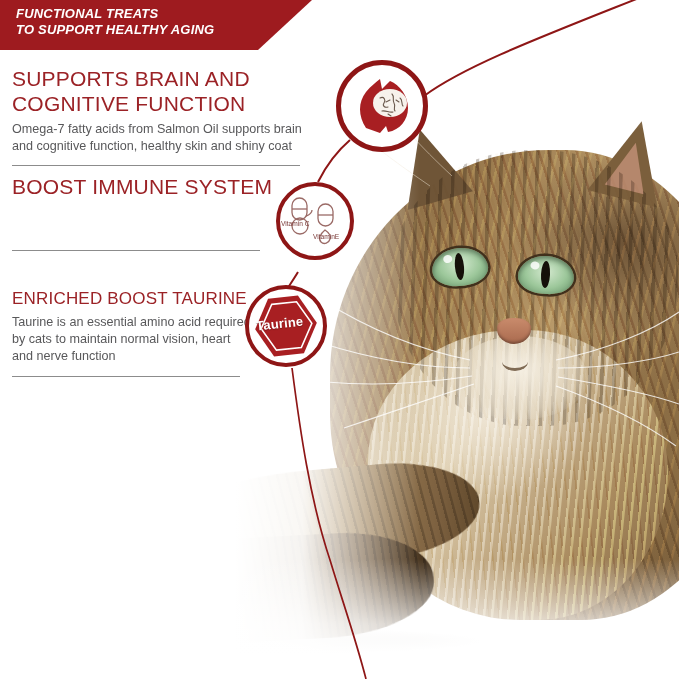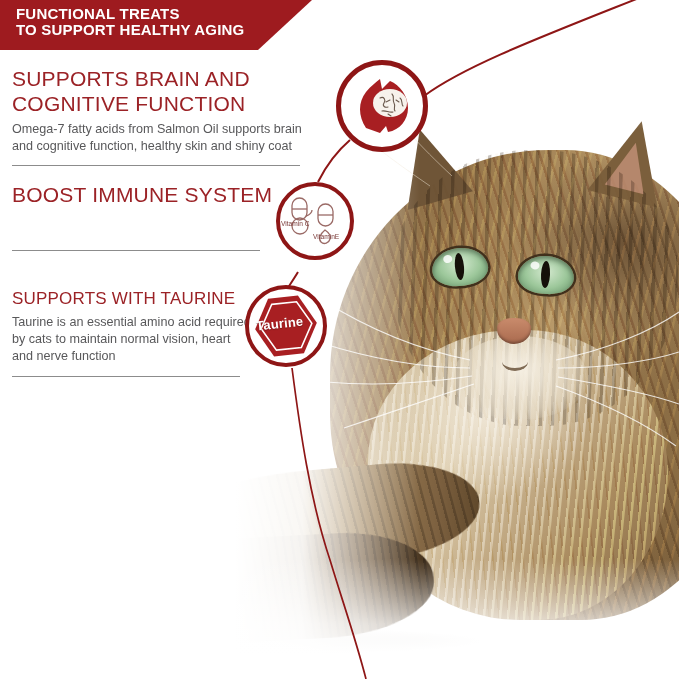--- a/index.html
+++ b/index.html
@@ -125,22 +125,22 @@
   .fade-bottom{left:0;bottom:0;width:679px;height:120px;
     background:linear-gradient(0deg,#fff 0%,rgba(255,255,255,.72) 46%,rgba(255,255,255,0) 100%);}
   .fade-top{left:330px;top:0;width:349px;height:130px;
     background:linear-gradient(180deg,#fff 0%,rgba(255,255,255,.55) 52%,rgba(255,255,255,0) 100%);}
 
   
   #banner{position:absolute;left:0;top:0;width:312px;height:50px;
     background:#9e1b1f;
     clip-path:polygon(0 0, 312px 0, 258px 50px, 0 50px);
     color:#fff;}
-  #banner .btxt{position:absolute;left:16px;top:6px;font-weight:bold;
-    font-size:15px;line-height:16px;letter-spacing:.2px;white-space:pre-line;}
+  #banner .btxt{position:absolute;left:16px;top:6px;font-style:italic;font-weight:bold;
+    font-size:13px;line-height:16px;letter-spacing:.2px;white-space:pre-line;}
 
   
   .feature{position:absolute;left:12px;}
   .f-head{color:#9b2226;font-size:21px;line-height:25px;letter-spacing:.2px;white-space:pre-line;}
   .f-head.small{font-size:17px;line-height:21px;}
   .f-body{color:#58585a;font-size:12.6px;line-height:17px;white-space:pre-line;margin-top:5px;}
   .divider{position:absolute;height:1px;background:#8c8c8c;}
 
   
   #connector{position:absolute;left:0;top:0;width:679px;height:679px;pointer-events:none;}
@@ -224,27 +224,27 @@
   </div>
 
   <div class="feature" style="top:66px;width:300px;">
     <div class="f-head">SUPPORTS BRAIN AND
 COGNITIVE FUNCTION</div>
     <div class="f-body">Omega-7 fatty acids from Salmon Oil supports brain
 and cognitive function, healthy skin and shiny coat</div>
   </div>
   <div class="divider" style="left:12px;top:165px;width:288px;"></div>
 
-  <div class="feature" style="top:182px;width:272px;">
+  <div class="feature" style="top:174px;width:272px;">
     <div class="f-head">BOOST IMMUNE SYSTEM</div>
   </div>
   <div class="divider" style="left:12px;top:250px;width:248px;"></div>
 
   <div class="feature" style="top:288px;width:250px;">
-    <div class="f-head small">SUPPORTS WITH TAURINE</div>
+    <div class="f-head small">ENRICHED BOOST TAURINE</div>
     <div class="f-body">Taurine is an essential amino acid required
 by cats to maintain normal vision, heart
 and nerve function</div>
   </div>
   <div class="divider" style="left:12px;top:376px;width:228px;"></div>
 
   <div class="badge" style="left:336px;top:60px;width:92px;height:92px;">
     <svg width="72" height="72" viewBox="0 0 72 72">
       <path d="M20 58 C 12 46 12 32 20 22 C 25 16 30 12 34 9 L 36 19 L 44 11
                C 54 15 62 26 62 38 C 62 50 54 60 42 62 L 40 56 L 34 63 Z" fill="#a81f22"></path>

